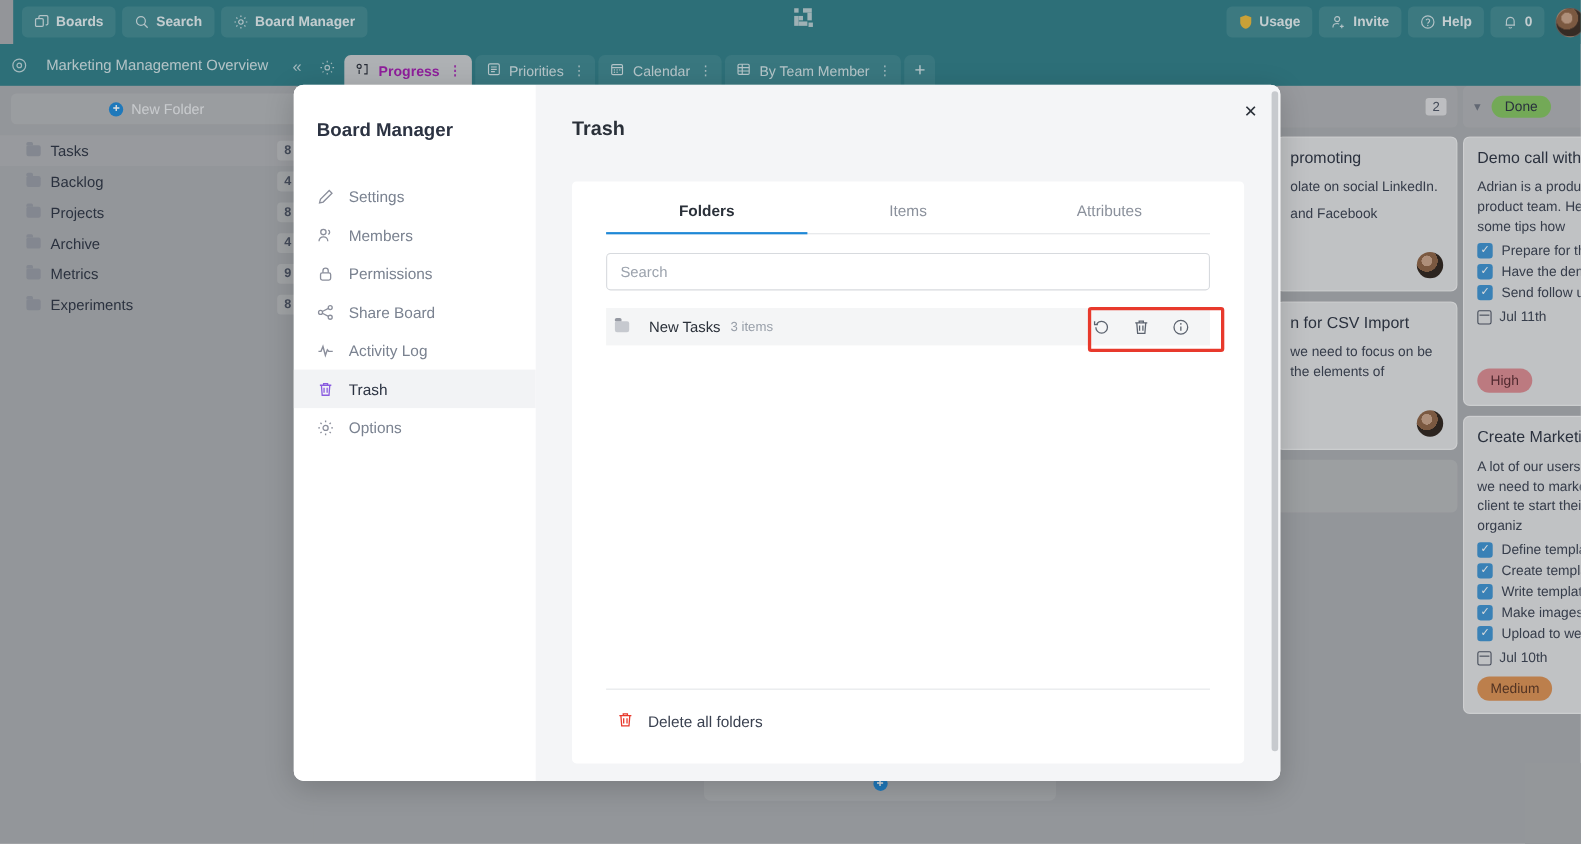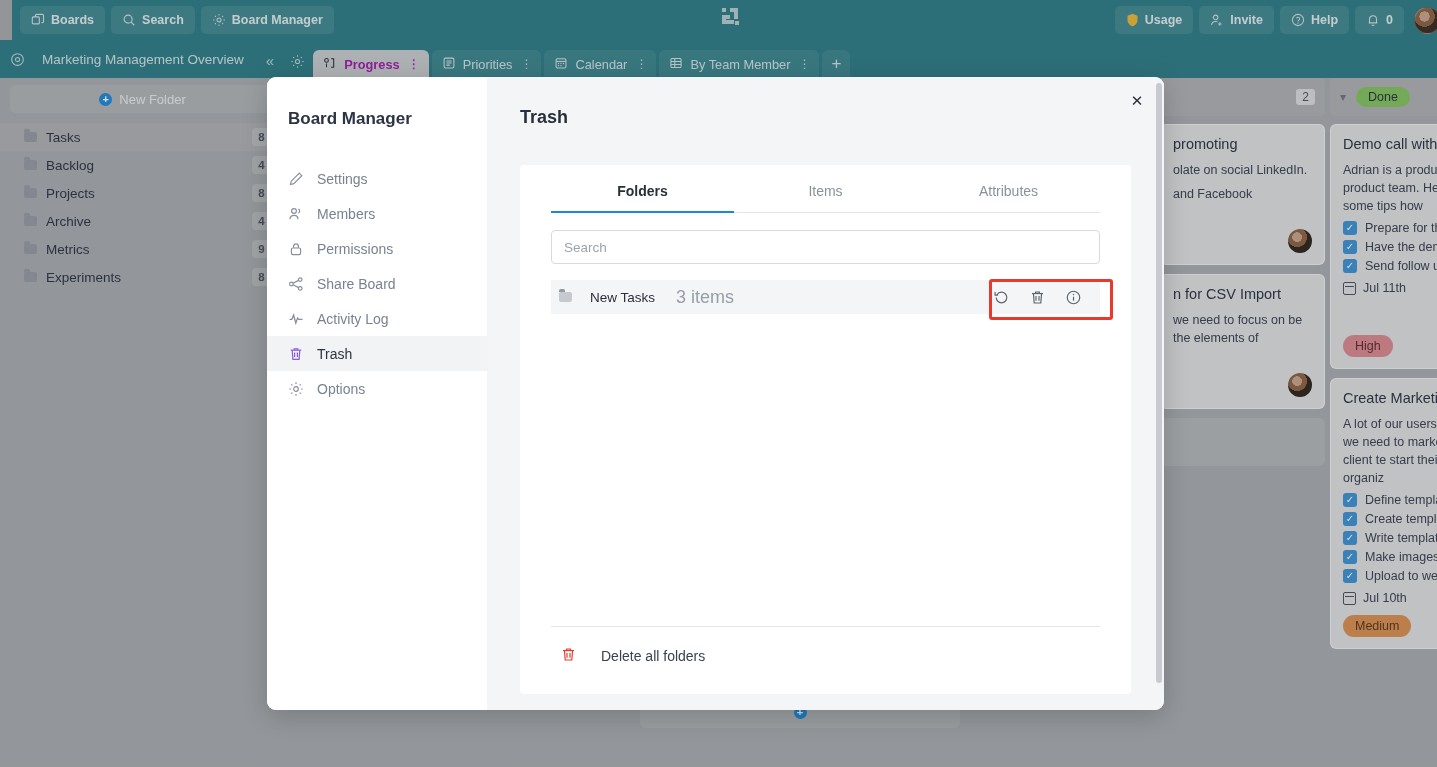--- a/index.html
+++ b/index.html
@@ -213,33 +213,33 @@
   .search-box input {
     border: none; outline: none; width: 100%; font-size: 13.5px; color: #3a4150;
     font-family: "Liberation Sans", sans-serif; background: transparent;
   }
   .search-box input::placeholder { color: #9ca3ad; }
   .trash-row {
     margin-top: 16px; height: 34px; background: #f4f5f6;
     display: flex; align-items: center; padding: 0 10px 0 8px; position: relative;
   }
   .tr-name { font-size: 13.5px; color: #2a3039; margin-left: 9px; }
-  .tr-count { font-size: 18px; color: #979ea8; margin-left: 21px; }
+  .tr-count { font-size: 12px; color: #979ea8; margin-left: 9px; }
   .tr-actions {
     margin-left: auto; display: flex; align-items: center; gap: 19px;
     padding: 0 8px;
   }
   .tr-actions svg { display:block; }
   .hl-box {
     position: absolute; left: 989px; top: 279px; width: 124px; height: 41px;
     border: 3px solid #e8392c; border-radius: 3px; z-index: 14; pointer-events: none;
   }
   .panel-spacer { flex: 1; }
   .panel-foot { border-top: 1px solid #e3e5e8; padding: 19px 0 0 9px; height: 68px; }
-  .del-all { display: flex; align-items: center; gap: 24px; font-size: 14px; color: #3a4150; }
+  .del-all { display: flex; align-items: center; gap: 12px; font-size: 14px; color: #3a4150; }
   .modal-close {
     position: absolute; right: 17px; top: 14px; width: 20px; height: 20px;
     display:flex;align-items:center;justify-content:center;
     color: #2a3039; font-size: 15px; z-index: 13;
   }
   .modal-scroll {
     position: absolute; right: 2px; top: 6px; width: 6px; height: 600px;
     background: #c7cace; border-radius: 3px; z-index: 13;
   }
 </style>

